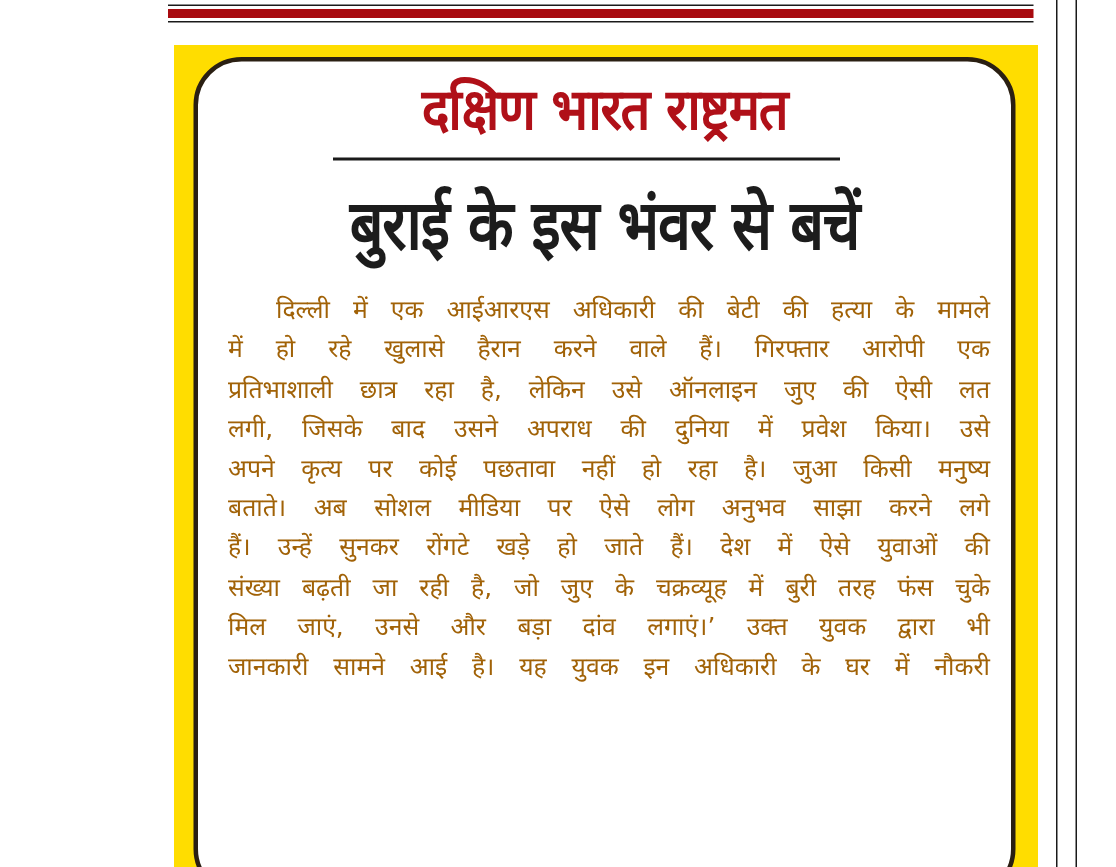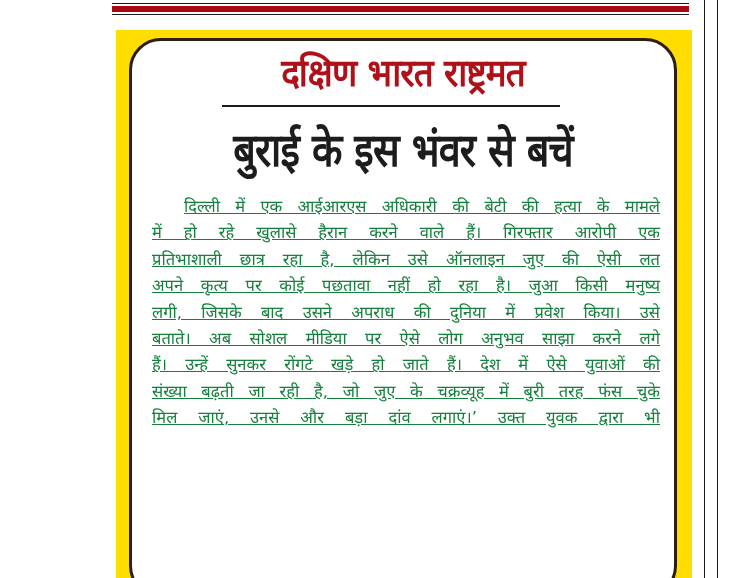--- a/index.html
+++ b/index.html
@@ -93,27 +93,26 @@
     font-size: 46px;
     line-height: 64px;
     letter-spacing: -1px;
     transform: scaleX(0.86);
   }
   .body-text {
     position: absolute;
     left: 152px;
     top: 194px;
     width: 508px;
-    color: #15803d;
+    color: #a16207;
     font-family: "DejaVu Sans", sans-serif;
     font-size: 16.5px;
     line-height: 26.4px;
     text-align: justify;
     text-align-last: justify;
-    text-decoration: underline;
   }
   .body-line {
     display: block;
     white-space: nowrap;
     text-align: justify;
     text-align-last: justify;
     height: 26.4px;
   }
   .body-line.indent {
     padding-left: 32px;
@@ -136,21 +135,22 @@
 
   <div class="masthead">दक्षिण भारत राष्ट्रमत</div>
   <div class="masthead-rule"></div>
 
   <div class="headline">बुराई के इस भंवर से बचें</div>
 
   <div class="body-text">
     <span class="body-line indent">दिल्ली में एक आईआरएस अधिकारी की बेटी की हत्या के मामले</span>
     <span class="body-line">में हो रहे खुलासे हैरान करने वाले हैं। गिरफ्तार आरोपी एक</span>
     <span class="body-line">प्रतिभाशाली छात्र रहा है, लेकिन उसे ऑनलाइन जुए की ऐसी लत</span>
+    <span class="body-line">लगी, जिसके बाद उसने अपराध की दुनिया में प्रवेश किया। उसे</span>
     <span class="body-line">अपने कृत्य पर कोई पछतावा नहीं हो रहा है। जुआ किसी मनुष्य</span>
-    <span class="body-line">लगी, जिसके बाद उसने अपराध की दुनिया में प्रवेश किया। उसे</span>
     <span class="body-line">बताते। अब सोशल मीडिया पर ऐसे लोग अनुभव साझा करने लगे</span>
     <span class="body-line">हैं। उन्हें सुनकर रोंगटे खड़े हो जाते हैं। देश में ऐसे युवाओं की</span>
     <span class="body-line">संख्या बढ़ती जा रही है, जो जुए के चक्रव्यूह में बुरी तरह फंस चुके</span>
     <span class="body-line">मिल जाएं, उनसे और बड़ा दांव लगाएं।’ उक्त युवक द्वारा भी</span>
+    <span class="body-line">जानकारी सामने आई है। यह युवक इन अधिकारी के घर में नौकरी</span>
   </div>
 
 </div>
 
 </body></html>

